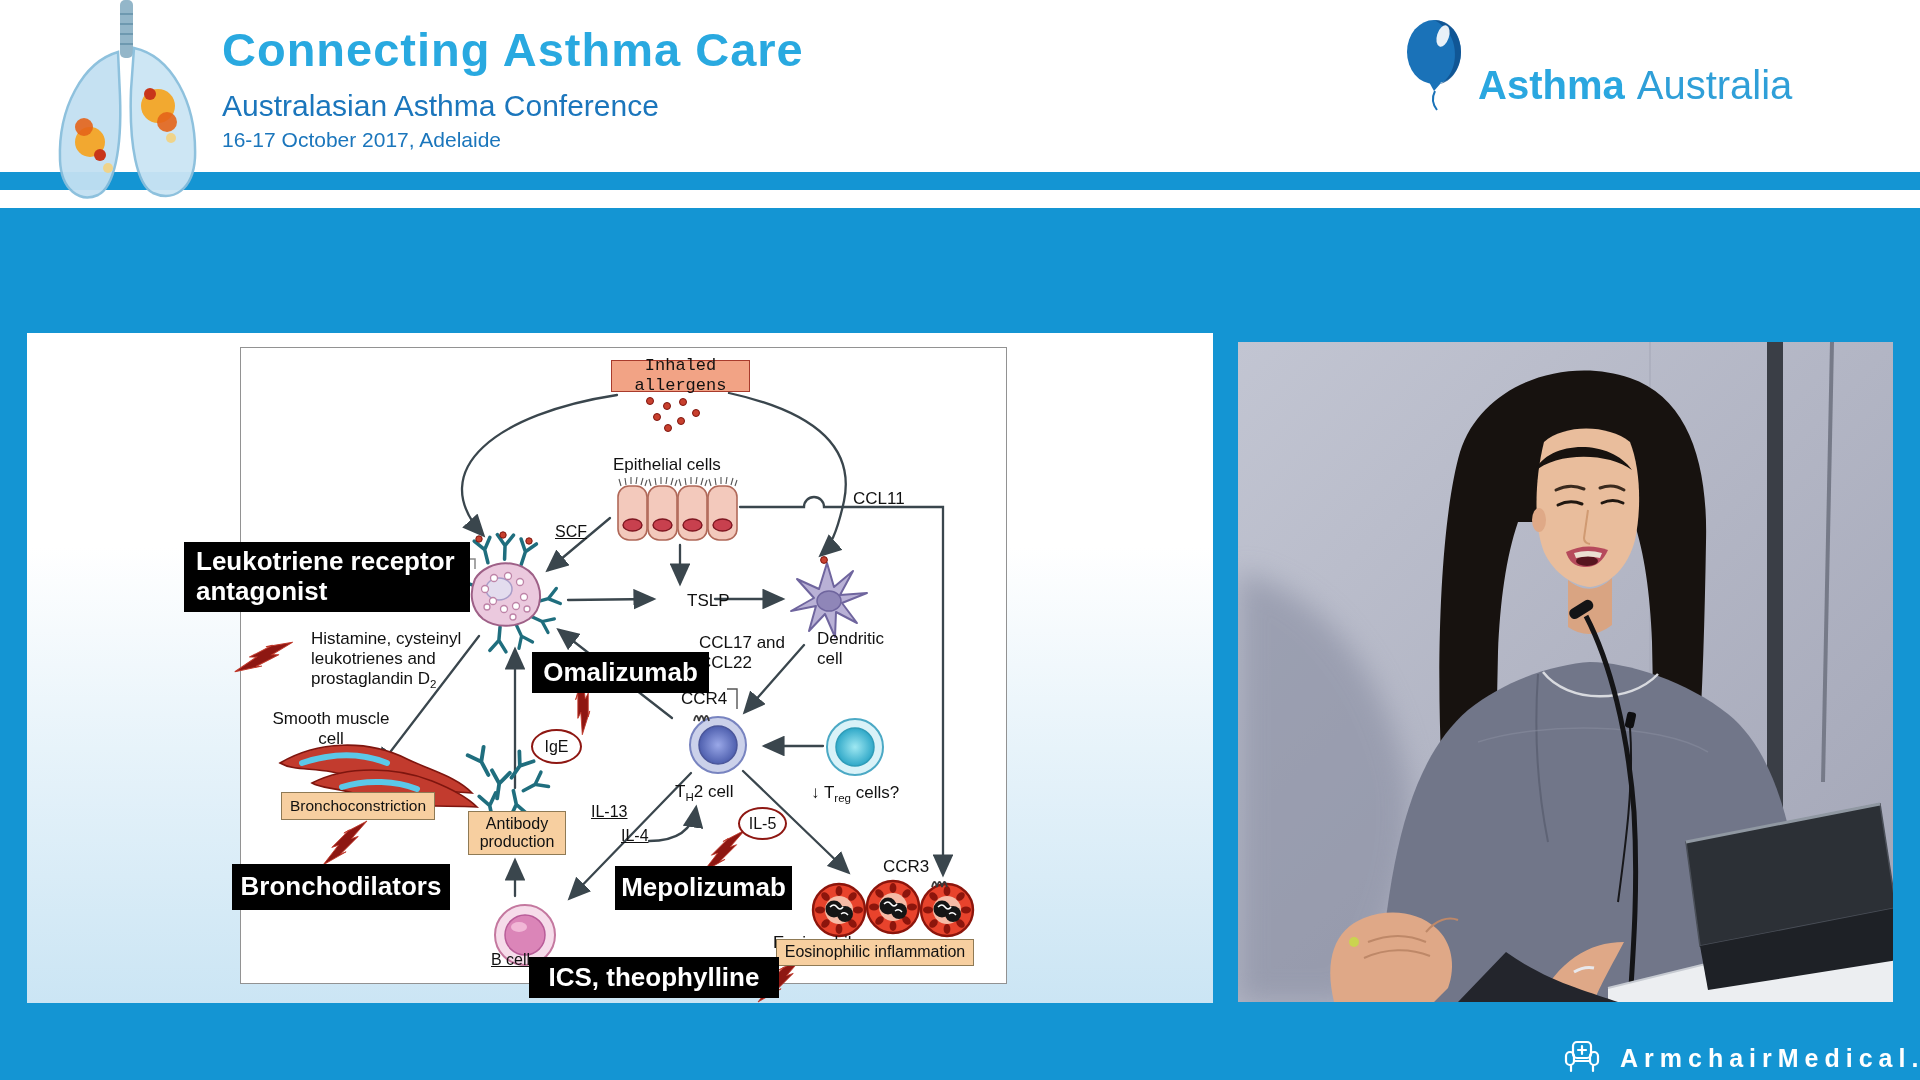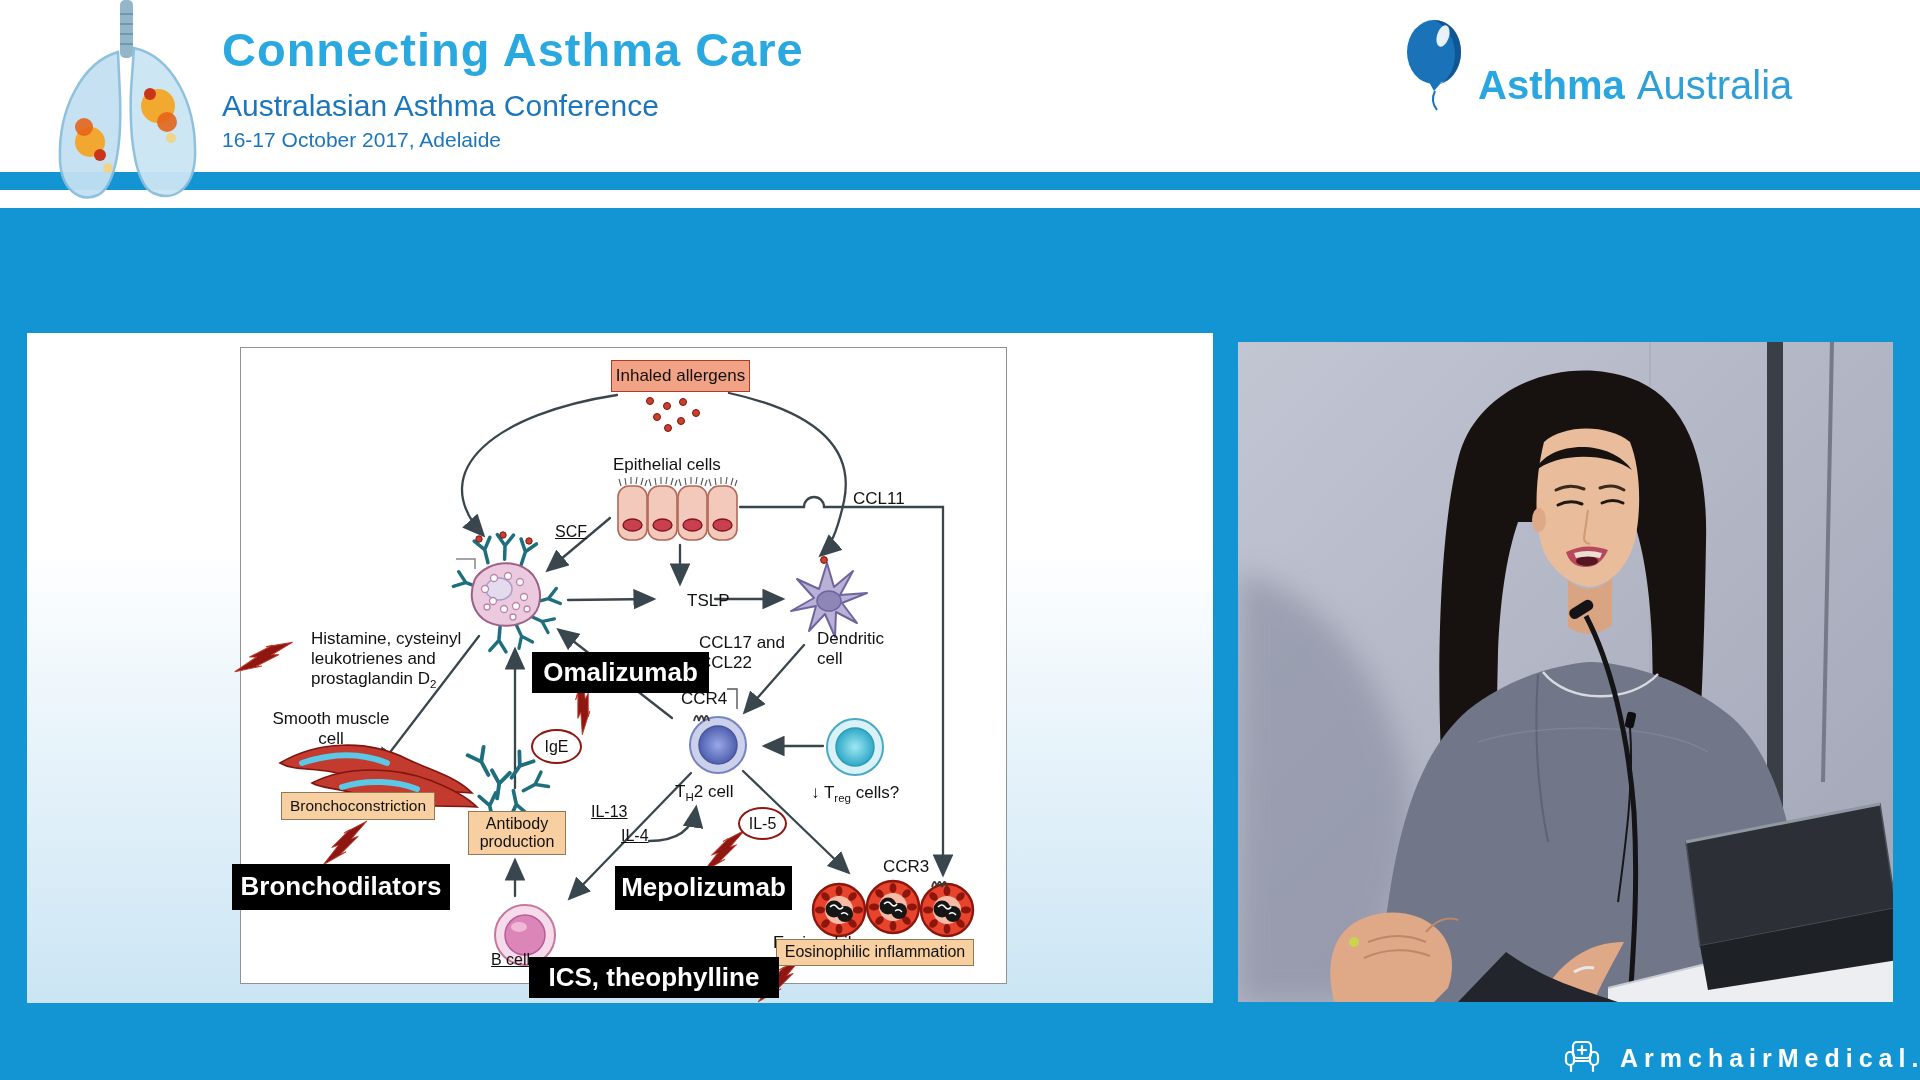--- a/index.html
+++ b/index.html
@@ -23,21 +23,21 @@
   .diagram-frame{position:absolute;left:213px;top:14px;width:765px;height:635px;
                  background:#fff;border:1.5px solid #929292;z-index:0;}
   .dsvg{position:absolute;left:0;top:0;z-index:1;}
   .lbl{position:absolute;font-size:17px;line-height:1.18;color:#111;text-align:left;z-index:2;}
   .lbl-left{text-align:left;}
   .sm{font-size:16px;text-decoration:underline;}
   sub{font-size:0.68em;}
   .tanbox{position:absolute;background:#F7CFA0;border:1.5px solid #8F7A55;display:flex;
           align-items:center;justify-content:center;text-align:center;font-size:16px;
           line-height:1.15;color:#111;z-index:2;}
-  .salmon{background:#F2A385;border-color:#A93B2C;font-size:17px;}
+  .salmon{background:#F2A385;border-color:#A93B2C;font-size:17px;font-family:Liberation Mono, monospace;}
   .blackbox{position:absolute;background:#000;color:#fff;font-weight:bold;font-size:26px;
             display:flex;flex-direction:column;justify-content:center;z-index:3;line-height:1.15;}
   .bb-center{align-items:center;text-align:center;}
   .bb-left{padding-left:12px;}
   .oval{position:absolute;background:#fff;border:2px solid #8E1712;border-radius:50%;
         display:flex;align-items:center;justify-content:center;font-size:16px;color:#111;z-index:2;}
   
   .video{position:absolute;left:1238px;top:342px;width:655px;height:660px;z-index:1;}
   
   .wm{position:absolute;top:1038px;left:1562px;display:flex;align-items:center;z-index:2;}
@@ -271,20 +271,24 @@
   <div class="tanbox" style="left:254px;top:459px;width:152px;height:26px;font-size:15.5px;">Bronchoconstriction</div>
   <div class="lbl lbl-left" style="left:284px;top:296px;width:168px;">
     <div>Histamine, cysteinyl</div>
     <div>leukotrienes and</div>
     <div><span>prostaglandin D</span><sub>2</sub></div>
   </div>
   <div class="lbl lbl-left" style="left:702px;top:600px;width:86px;margin-left:44px;">Eosinophil</div>
   <div class="lbl" style="left:856px;top:524px;width:60px;">CCR3</div>
   <div class="tanbox" style="left:749px;top:606px;width:196px;height:25px;">Eosinophilic inflammation</div>
 
+  <div class="blackbox bb-left" style="left:157px;top:209px;width:274px;height:70px;">
+    <div>Leukotriene receptor</div>
+    <div>antagonist</div>
+  </div>
   <div class="blackbox bb-center" style="left:505px;top:319px;width:177px;height:41px;">Omalizumab</div>
   <div class="blackbox bb-center" style="left:205px;top:531px;width:218px;height:46px;">Bronchodilators</div>
   <div class="blackbox bb-center" style="left:588px;top:533px;width:177px;height:44px;">Mepolizumab</div>
   <div class="blackbox bb-center" style="left:502px;top:624px;width:250px;height:41px;">ICS, theophylline</div>
 </div>
 
 <div class="video">
   <svg width="655" height="660" viewBox="0 0 655 660">
     <defs>
       <linearGradient id="wall" x1="0" y1="0" x2="1" y2="1">

